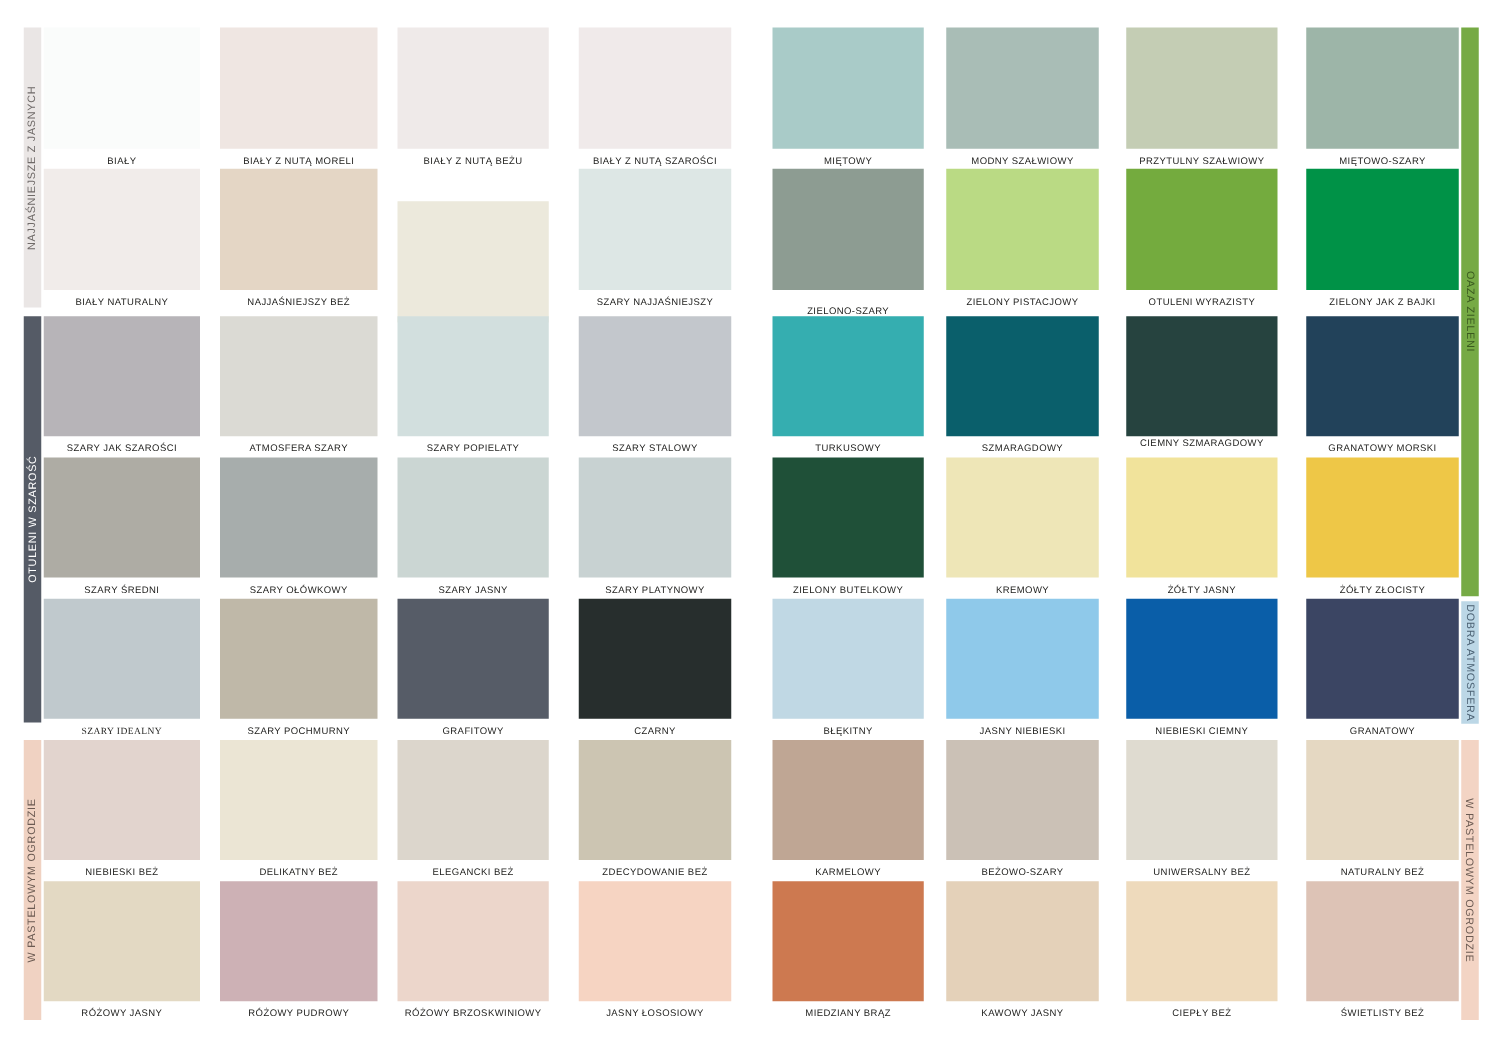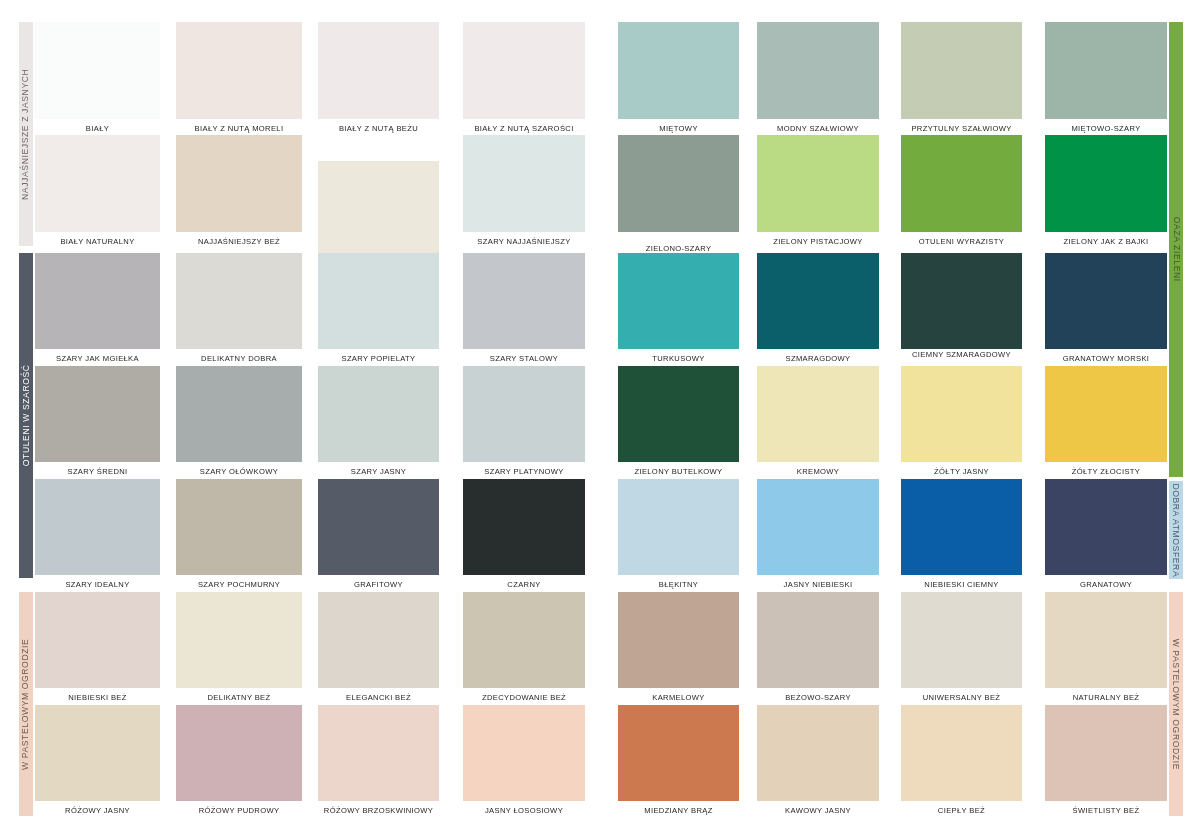--- a/index.html
+++ b/index.html
@@ -162,25 +162,25 @@
       <div class="swatch-cell" style="left: 901px; top: 135px; width: 121px; height: 119px;">
         <div class="swatch-chip" title="#74ab3e" style="height: 97px; background: rgb(116, 171, 62);"></div>
         <div class="swatch-name" style="top: 103px; color: rgb(29, 29, 27);">OTULENI WYRAZISTY</div>
       </div>
       <div class="swatch-cell" style="left: 1045px; top: 135px; width: 122px; height: 119px;">
         <div class="swatch-chip" title="#009247" style="height: 97px; background: rgb(0, 146, 71);"></div>
         <div class="swatch-name" style="top: 103px; color: rgb(29, 29, 27);">ZIELONY JAK Z BAJKI</div>
       </div>
       <div class="swatch-cell" style="left: 35px; top: 253px; width: 125px; height: 118px;">
         <div class="swatch-chip" title="#b7b4b8" style="height: 96px; background: rgb(183, 180, 184);"></div>
-        <div class="swatch-name" style="top: 102px; color: rgb(29, 29, 27);">SZARY JAK MGIEŁKA</div>
+        <div class="swatch-name" style="top: 102px; color: rgb(29, 29, 27);">SZARY JAK SZAROŚCI</div>
       </div>
       <div class="swatch-cell" style="left: 176px; top: 253px; width: 126px; height: 118px;">
         <div class="swatch-chip" title="#dbdad4" style="height: 96px; background: rgb(219, 218, 212);"></div>
-        <div class="swatch-name" style="top: 102px; color: rgb(29, 29, 27);">DELIKATNY DOBRA</div>
+        <div class="swatch-name" style="top: 102px; color: rgb(29, 29, 27);">ATMOSFERA SZARY</div>
       </div>
       <div class="swatch-cell" style="left: 318px; top: 253px; width: 121px; height: 118px;">
         <div class="swatch-chip" title="#d2dfde" style="height: 96px; background: rgb(210, 223, 222);"></div>
         <div class="swatch-name" style="top: 102px; color: rgb(29, 29, 27);">SZARY POPIELATY</div>
       </div>
       <div class="swatch-cell" style="left: 463px; top: 253px; width: 122px; height: 118px;">
         <div class="swatch-chip" title="#c3c7cc" style="height: 96px; background: rgb(195, 199, 204);"></div>
         <div class="swatch-name" style="top: 102px; color: rgb(29, 29, 27);">SZARY STALOWY</div>
       </div>
       <div class="swatch-cell" style="left: 618px; top: 253px; width: 121px; height: 118px;">
@@ -226,21 +226,21 @@
       <div class="swatch-cell" style="left: 901px; top: 366px; width: 121px; height: 118px;">
         <div class="swatch-chip" title="#f1e39b" style="height: 96px; background: rgb(241, 227, 155);"></div>
         <div class="swatch-name" style="top: 102px; color: rgb(29, 29, 27);">ŻÓŁTY JASNY</div>
       </div>
       <div class="swatch-cell" style="left: 1045px; top: 366px; width: 122px; height: 118px;">
         <div class="swatch-chip" title="#eec747" style="height: 96px; background: rgb(238, 199, 71);"></div>
         <div class="swatch-name" style="top: 102px; color: rgb(29, 29, 27);">ŻÓŁTY ZŁOCISTY</div>
       </div>
       <div class="swatch-cell" style="left: 35px; top: 479px; width: 125px; height: 118px;">
         <div class="swatch-chip" title="#c0c9cd" style="height: 96px; background: rgb(192, 201, 205);"></div>
-        <div class="swatch-name" style="top: 102px; color: rgb(29, 29, 27);">SZARY IDEALNY</div>
+        <div class="swatch-name" style="top: 102px; color: rgb(29, 29, 27); font-family: Liberation Serif, serif;">SZARY IDEALNY</div>
       </div>
       <div class="swatch-cell" style="left: 176px; top: 479px; width: 126px; height: 118px;">
         <div class="swatch-chip" title="#bfb8a8" style="height: 96px; background: rgb(191, 184, 168);"></div>
         <div class="swatch-name" style="top: 102px; color: rgb(29, 29, 27);">SZARY POCHMURNY</div>
       </div>
       <div class="swatch-cell" style="left: 318px; top: 479px; width: 121px; height: 118px;">
         <div class="swatch-chip" title="#565c67" style="height: 96px; background: rgb(86, 92, 103);"></div>
         <div class="swatch-name" style="top: 102px; color: rgb(29, 29, 27);">GRAFITOWY</div>
       </div>
       <div class="swatch-cell" style="left: 463px; top: 479px; width: 122px; height: 118px;">

